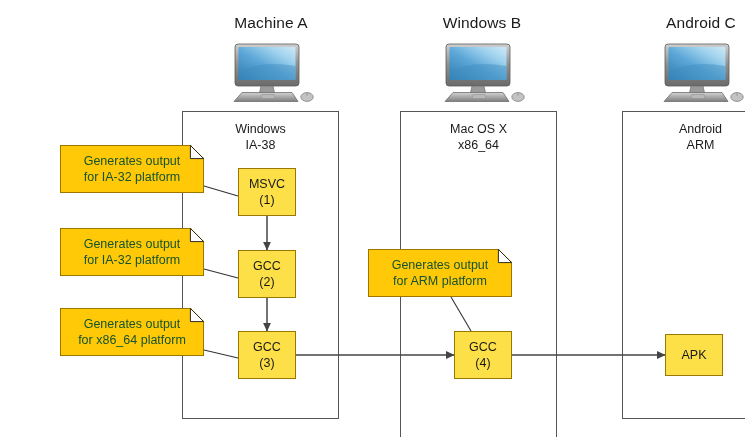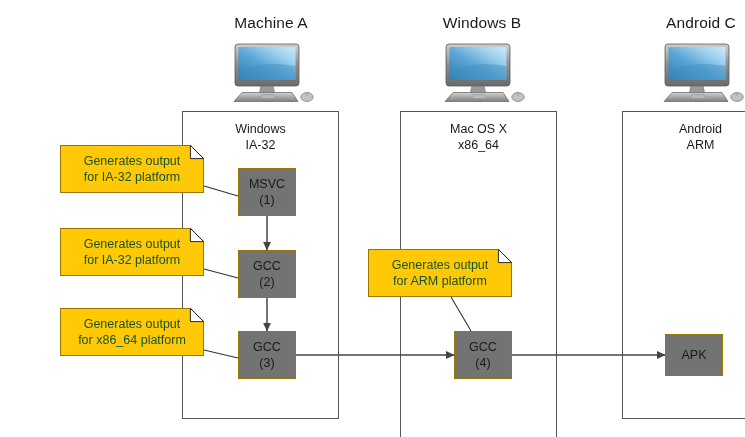--- a/index.html
+++ b/index.html
@@ -51,21 +51,21 @@
     font-size: 12.5px;
     line-height: 16px;
     color: #1a1a1a;
     white-space: pre-line;
   }
 
   
   .proc-box {
     position: absolute;
     box-sizing: border-box;
-    background: #737373;
+    background: #fde047;
     border: 1.3px solid #9a7800;
     display: flex;
     flex-direction: column;
     align-items: center;
     justify-content: center;
     font-size: 12.5px;
     line-height: 16px;
     color: #1a1a1a;
     z-index: 6;
   }
@@ -188,21 +188,21 @@
 
     <path d="M 8 59.5 L 16 50.5 L 66 50.5 L 72 59.5 Z" fill="url(#kbd)" stroke="#6d6d6d" stroke-width="0.8"></path>
     <path d="M 36 52.5 L 48 52.5 L 49 56.5 L 35 56.5 Z" fill="#b9b9b9" stroke="#8a8a8a" stroke-width="0.5"></path>
 
     <ellipse cx="81" cy="55" rx="6.2" ry="4.4" fill="#c3c3c3" stroke="#7d7d7d" stroke-width="0.8"></ellipse>
     <line x1="81" y1="51" x2="81" y2="54" stroke="#8d8d8d" stroke-width="0.7"></line>
   </svg>
       </div>
       <div class="machine-box" style="left: 134px; top: 111px; width: 157px; height: 308px;">
         <div class="machine-os">Windows
-IA-32</div>
+IA-38</div>
       </div>
       <div class="machine-title" style="left: 381px; top: 14px; width: 106px;">Windows B</div>
       <div class="computer-icon" style="left: 389px; top: 42px;">
   <svg width="90" height="62" viewBox="0 0 90 62">
     <defs>
       <linearGradient id="scr" x1="0" y1="1" x2="1" y2="0">
         <stop offset="0%" stop-color="#2f7db0"></stop>
         <stop offset="45%" stop-color="#5ba6d6"></stop>
         <stop offset="75%" stop-color="#9fd2ee"></stop>
         <stop offset="100%" stop-color="#cfe9f8"></stop>

